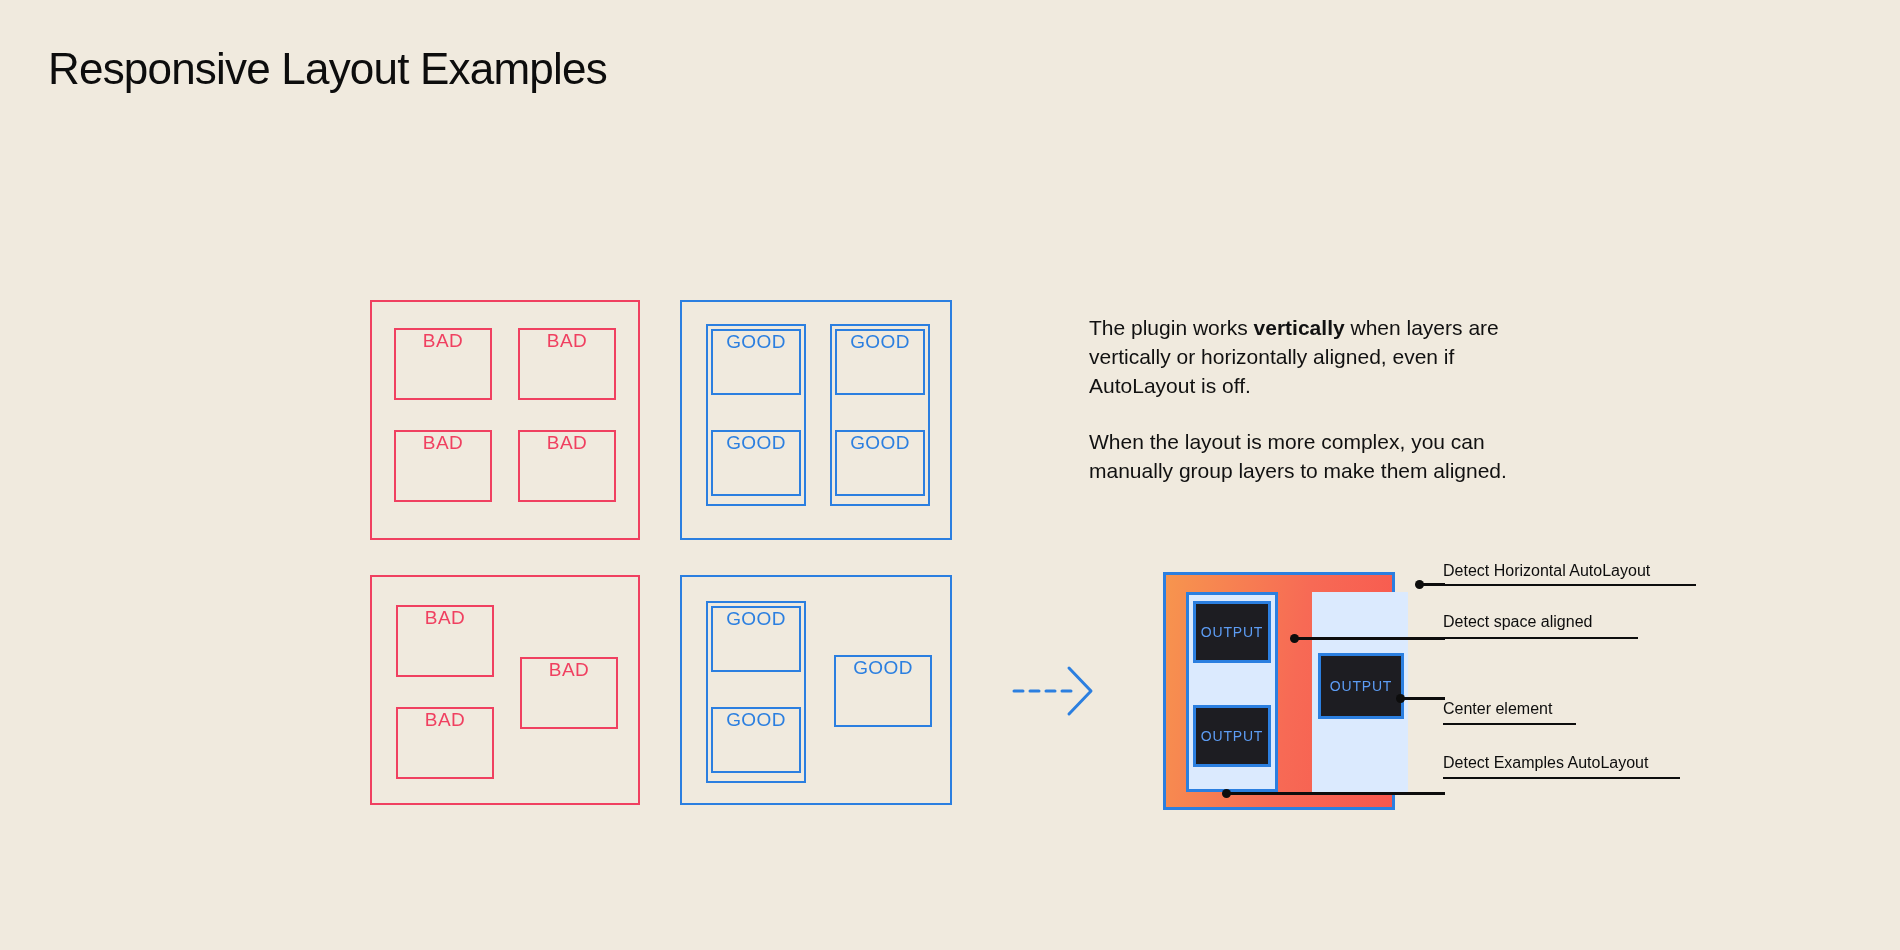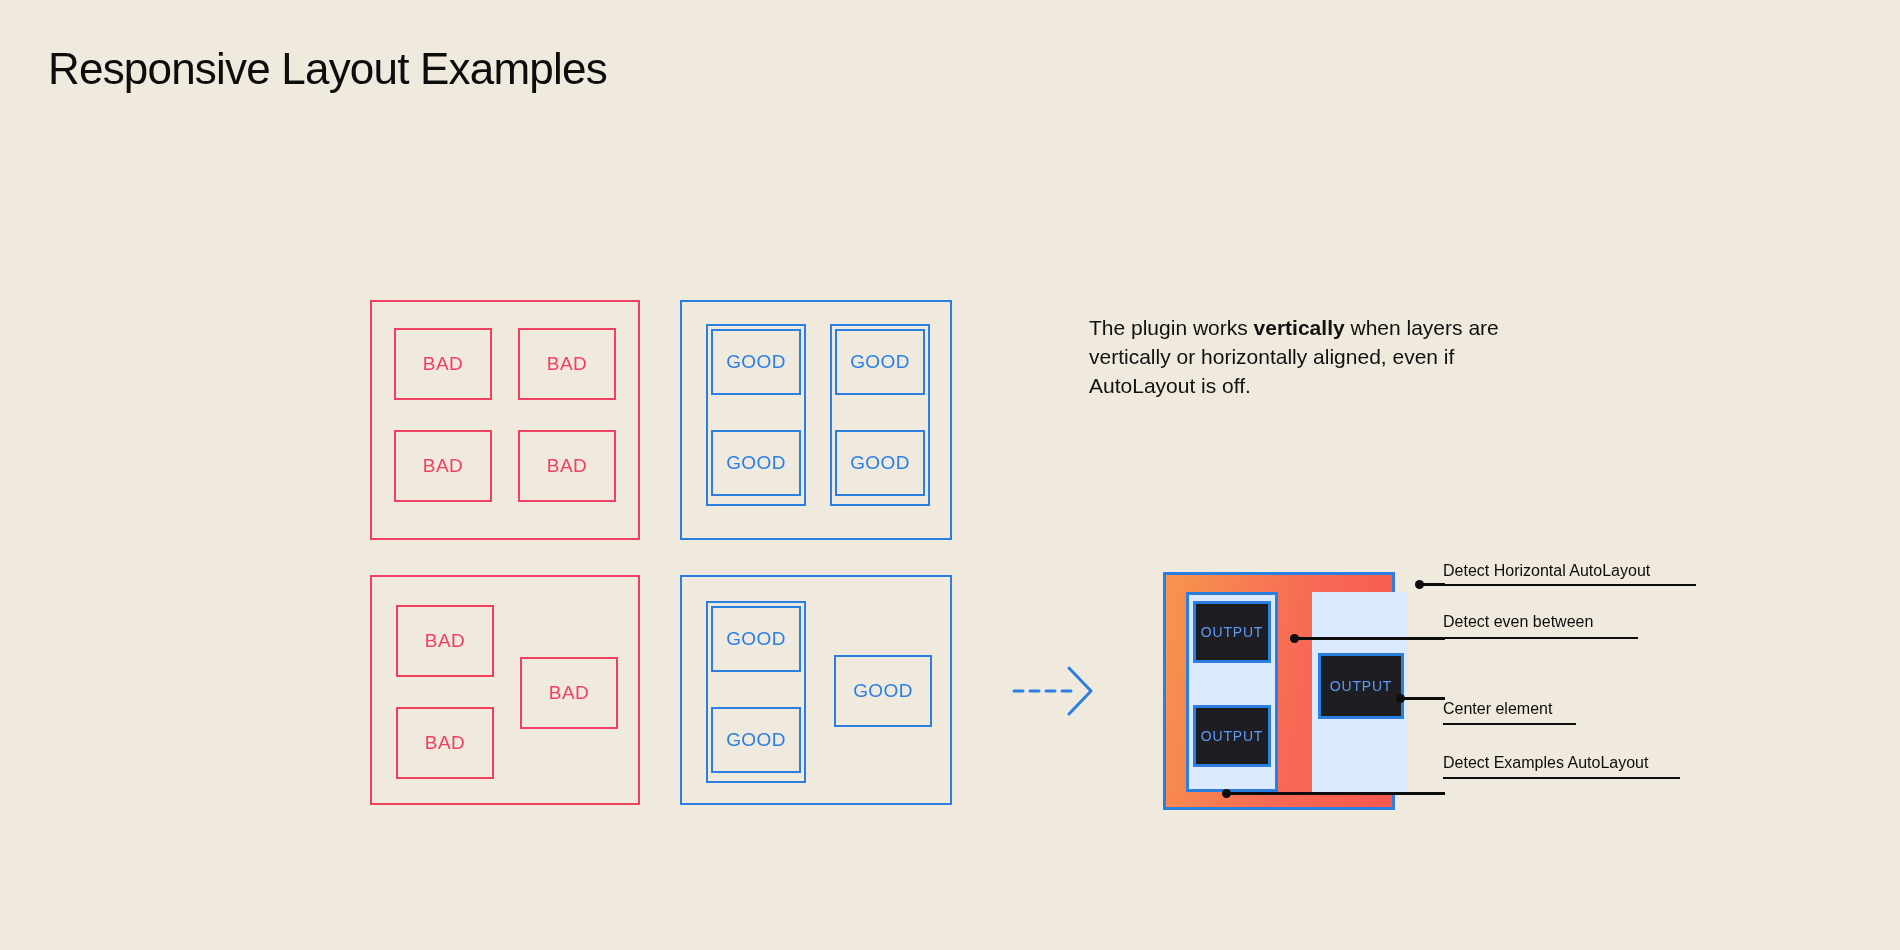--- a/index.html
+++ b/index.html
@@ -34,21 +34,20 @@
     background: transparent;
   }
   .panel.bad   { border: 2px solid #f04060; }
   .panel.good  { border: 2px solid #2b7fe0; }
 
   
   .cell {
     position: absolute;
     box-sizing: border-box;
     display: flex;
-    align-items: center;
     justify-content: center;
     font-size: 19px;
     letter-spacing: 0.4px;
   }
   .cell.bad {
     border: 2px solid #f04060;
     color: #f04060;
   }
   .cell.good {
     border: 2px solid #2b7fe0;
@@ -194,20 +193,21 @@
     <span>GOOD</span>
   </div>
 
   <div class="cell good" style="left:152px; top:78px; width:98px; height:72px;">
     <span>GOOD</span>
   </div>
 </div>
 
 <div class="copy" style="left:1089px; top:313px;">
   <p><span>The plugin works </span><b>vertically</b><span> when layers are vertically or horizontally aligned, even if AutoLayout is off.</span></p>
+  <p>When the layout is more complex, you can manually group layers to make them aligned.</p>
 </div>
 
 <div class="arrow" style="left:1012px; top:660px;">
   <svg width="84" height="62" viewBox="0 0 84 62" fill="none">
     <line x1="2" y1="31" x2="62" y2="31" stroke="#2b7fe0" stroke-width="3" stroke-dasharray="9 7" stroke-linecap="round"></line>
     <polyline points="57,8 79,31 57,54" stroke="#2b7fe0" stroke-width="3" fill="none" stroke-linecap="round" stroke-linejoin="round"></polyline>
   </svg>
 </div>
 
 <div class="mock" style="left:1163px; top:572px; width:232px; height:238px;">
@@ -226,21 +226,21 @@
   </div>
 </div>
 
 <div class="callout-dot" style="left:1415px; top:580px;"></div>
 <div class="callout-lead" style="left:1419px; top:583px; width:26px;"></div>
 <div class="callout-label" style="left:1443px; top:562px;">Detect Horizontal AutoLayout</div>
 <div class="callout-rule" style="left:1443px; top:584px; width:253px;"></div>
 
 <div class="callout-dot" style="left:1290px; top:634px;"></div>
 <div class="callout-lead" style="left:1294px; top:637px; width:151px;"></div>
-<div class="callout-label" style="left:1443px; top:613px;">Detect even between</div>
+<div class="callout-label" style="left:1443px; top:613px;">Detect space aligned</div>
 <div class="callout-rule" style="left:1443px; top:637px; width:195px;"></div>
 
 <div class="callout-dot" style="left:1396px; top:694px;"></div>
 <div class="callout-lead" style="left:1400px; top:697px; width:45px;"></div>
 <div class="callout-label" style="left:1443px; top:700px;">Center element</div>
 <div class="callout-rule" style="left:1443px; top:723px; width:133px;"></div>
 
 <div class="callout-dot" style="left:1222px; top:789px;"></div>
 <div class="callout-lead" style="left:1226px; top:792px; width:219px;"></div>
 <div class="callout-label" style="left:1443px; top:754px;">Detect Examples AutoLayout</div>

